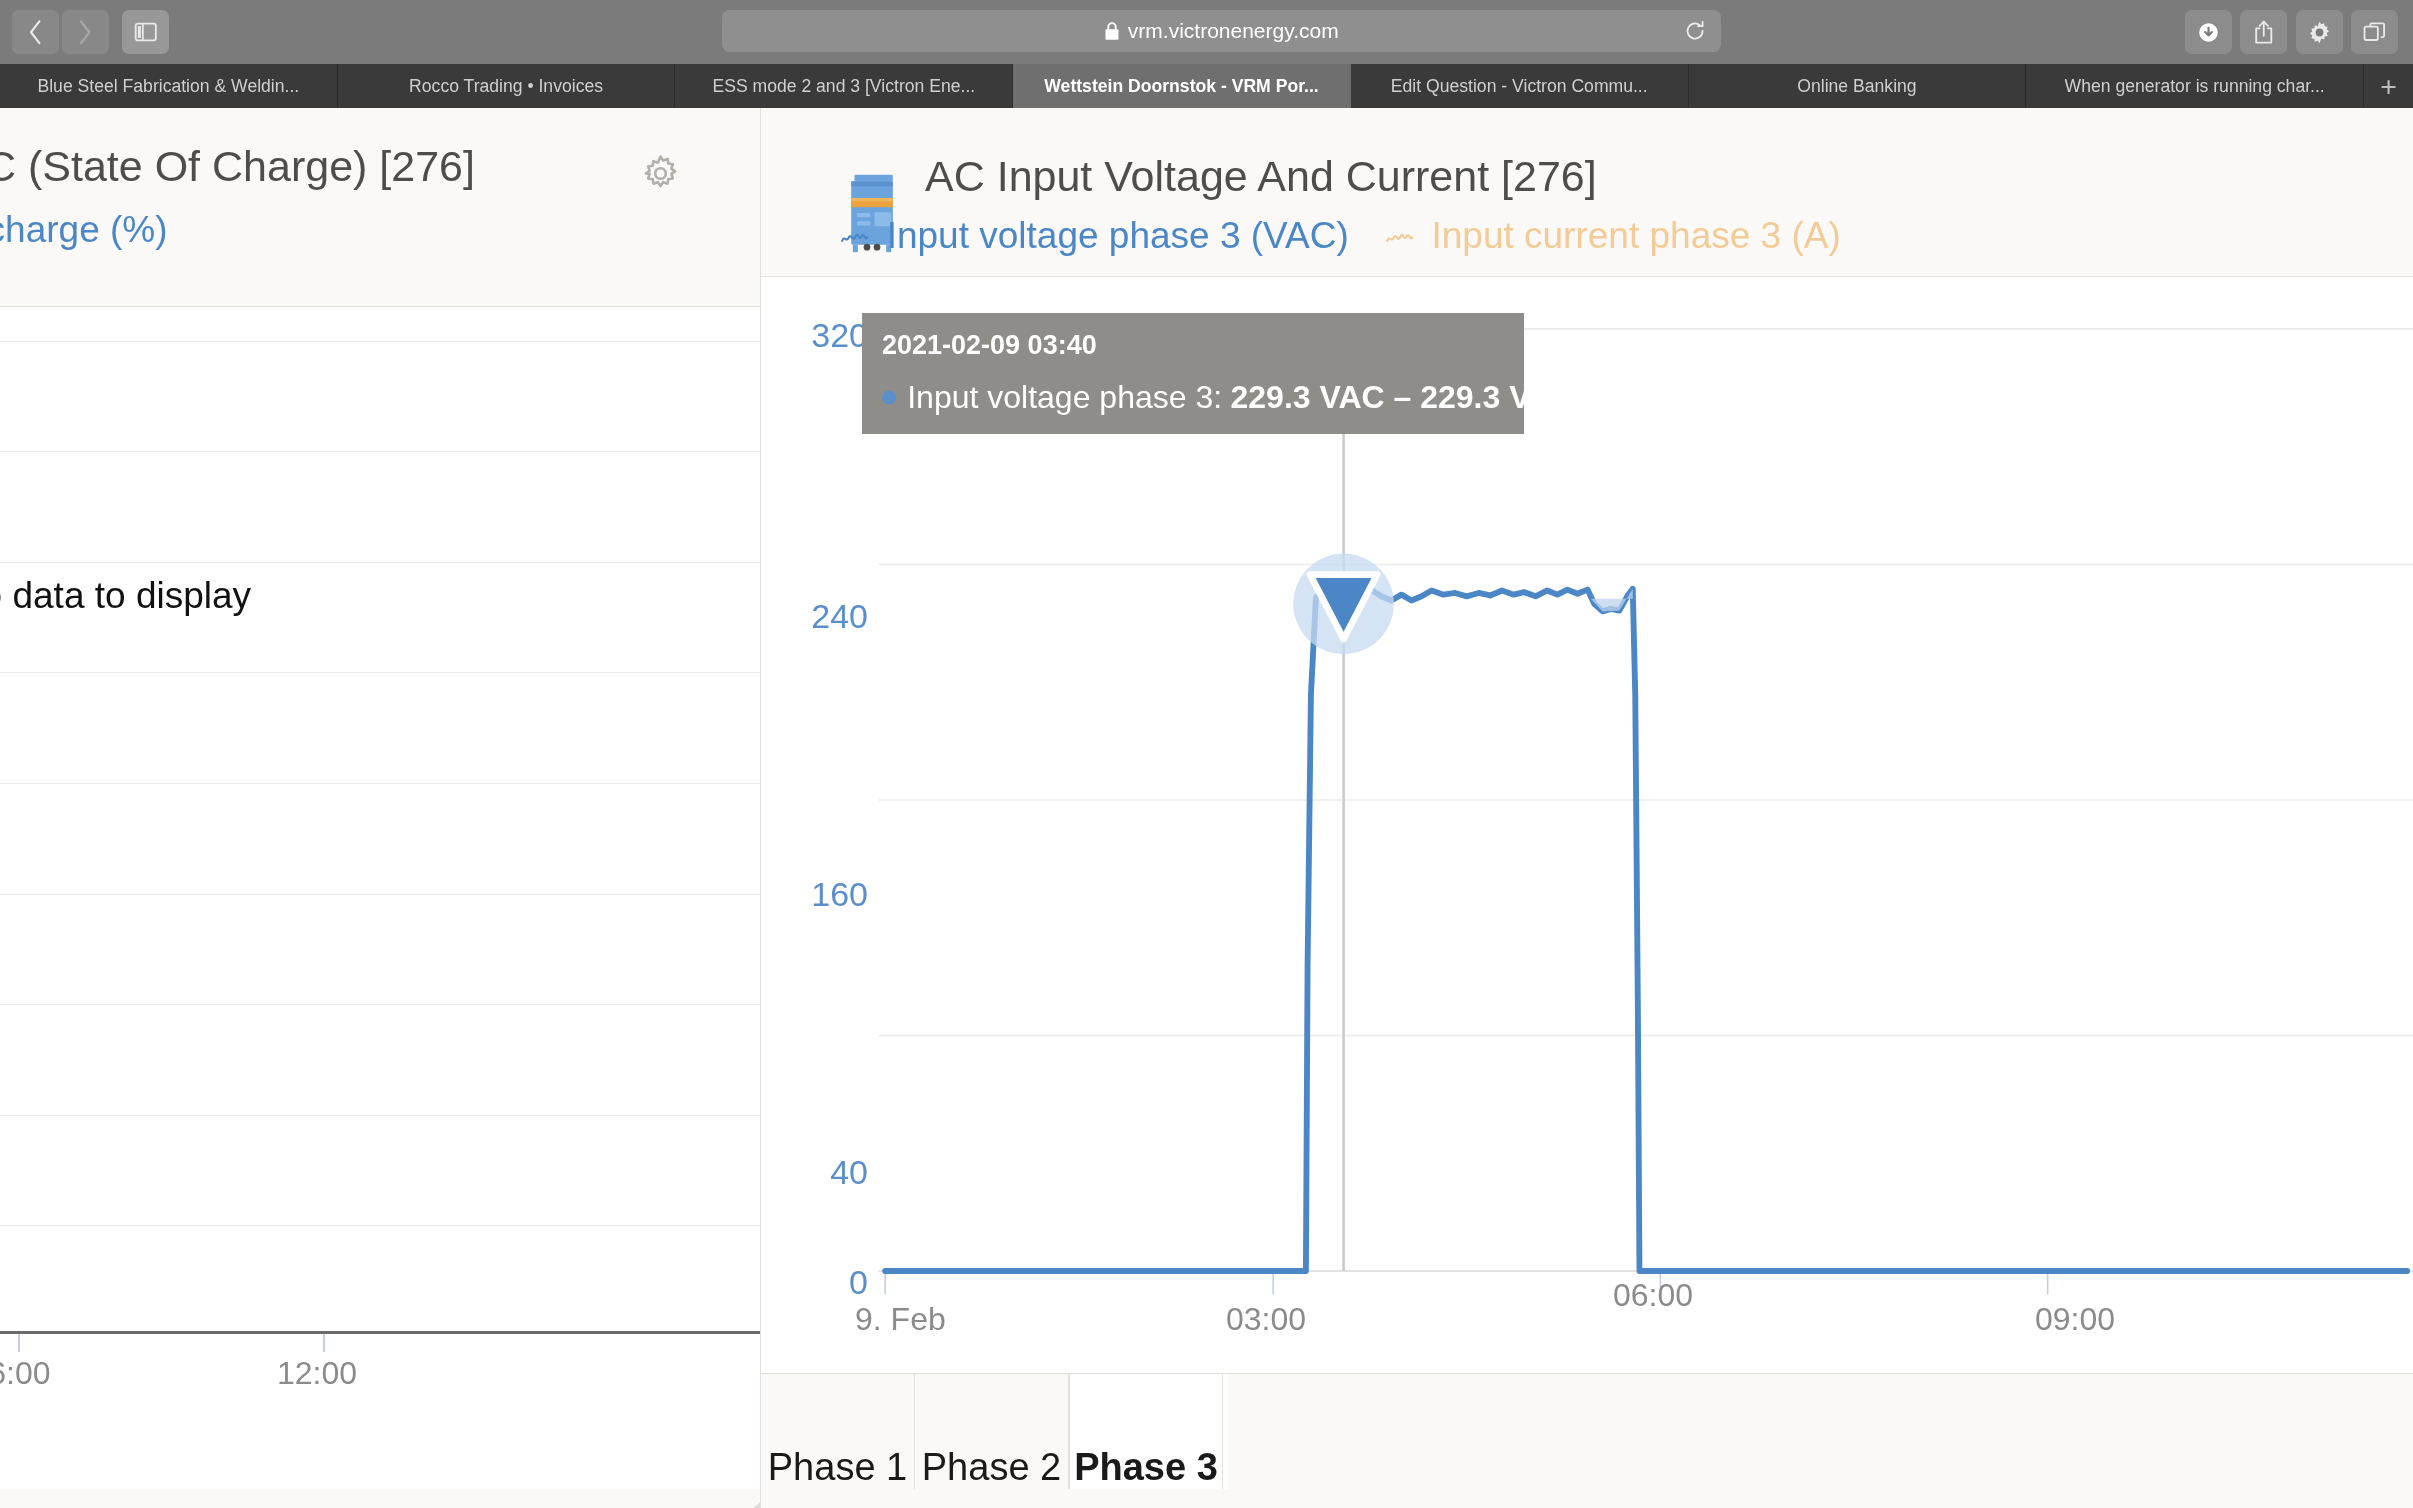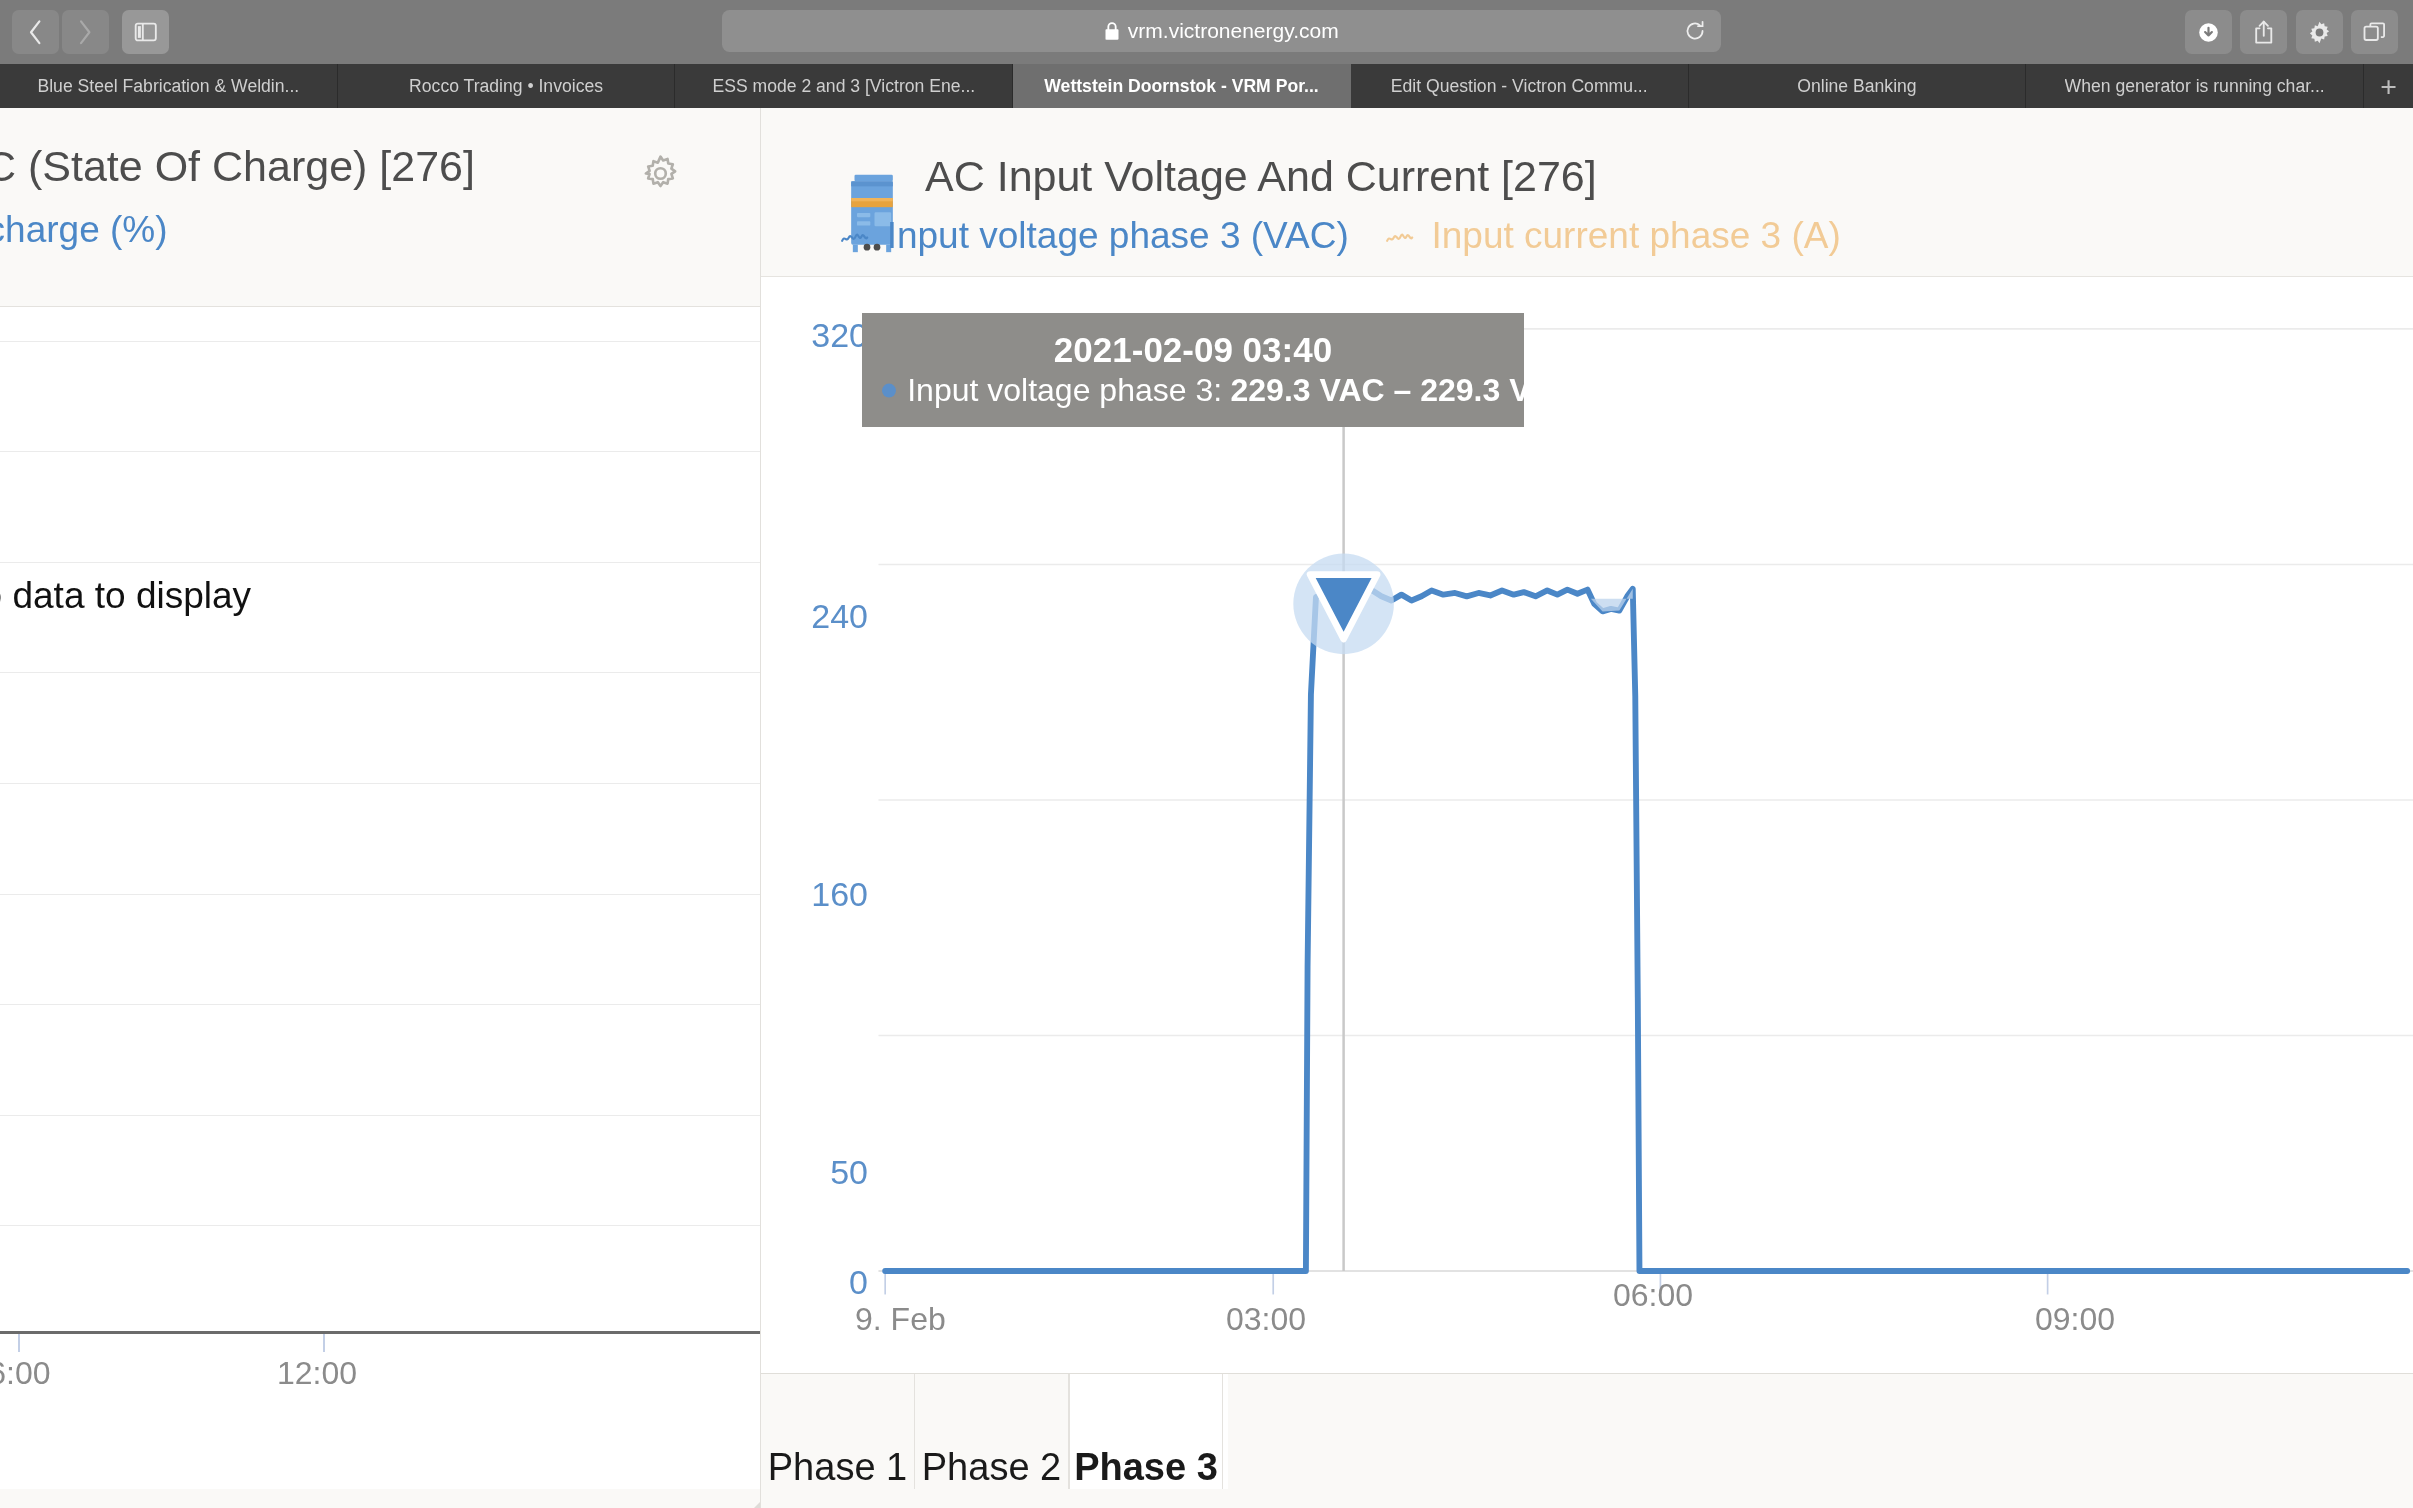--- a/index.html
+++ b/index.html
@@ -203,21 +203,21 @@
 
   
   .tooltip {
     position: absolute;
     left: 101px; top: 36px;
     width: 662px;
     background: #8e8d8a;
     padding: 17px 20px 18.4px 20px;
     color: #ffffff;
   }
-  .tt-date { font-size: 35px; font-weight: bold; margin-bottom: 2px; text-align: center; }
+  .tt-date { font-size: 27px; font-weight: bold; margin-bottom: 18px; }
   .tt-row { display: flex; align-items: baseline; font-size: 32px; white-space: nowrap; }
   .tt-dot {
     width: 14.2px; height: 14.2px; border-radius: 50%;
     background: #5b8fc9; display:inline-block; margin-right: 11px;
     flex: 0 0 auto; transform: translateY(-3.4px);
   }
   .tt-val { font-weight: bold; margin-left: 8.4px; }
 
   
   .phase-tabs {
@@ -417,21 +417,21 @@
       <div class="ytick-wrap" style="top:39px">
         <div class="ytick">320</div>
       </div>
       <div class="ytick-wrap" style="top:320px">
         <div class="ytick">240</div>
       </div>
       <div class="ytick-wrap" style="top:598px">
         <div class="ytick">160</div>
       </div>
       <div class="ytick-wrap" style="top:876px">
-        <div class="ytick">50</div>
+        <div class="ytick">40</div>
       </div>
       <div class="ytick-wrap" style="top:986px">
         <div class="ytick">0</div>
       </div>
 
       <svg class="plot-svg" width="1653" height="1113" viewBox="0 0 1972 1328">
 
         <line x1="140" y1="62" x2="1972" y2="62" stroke="#ebebeb" stroke-width="2"></line>
         <line x1="140" y1="343" x2="1972" y2="343" stroke="#ebebeb" stroke-width="2"></line>
         <line x1="140" y1="624" x2="1972" y2="624" stroke="#ebebeb" stroke-width="2"></line>

